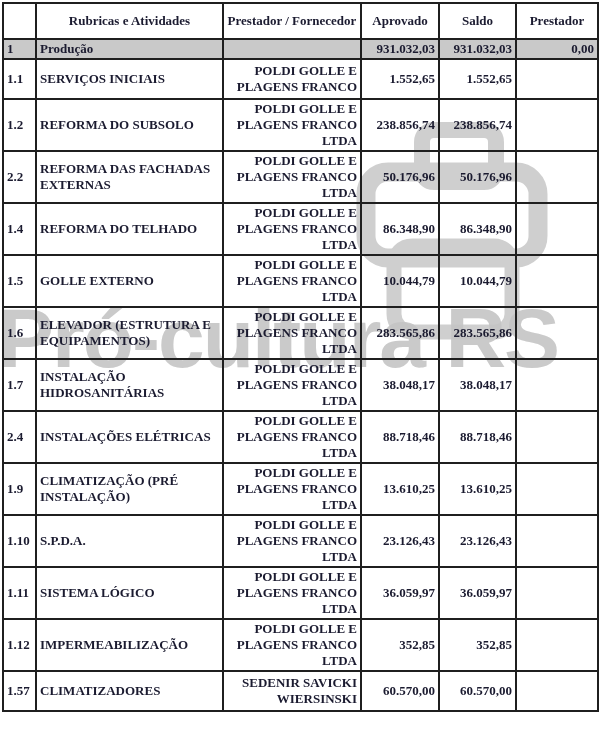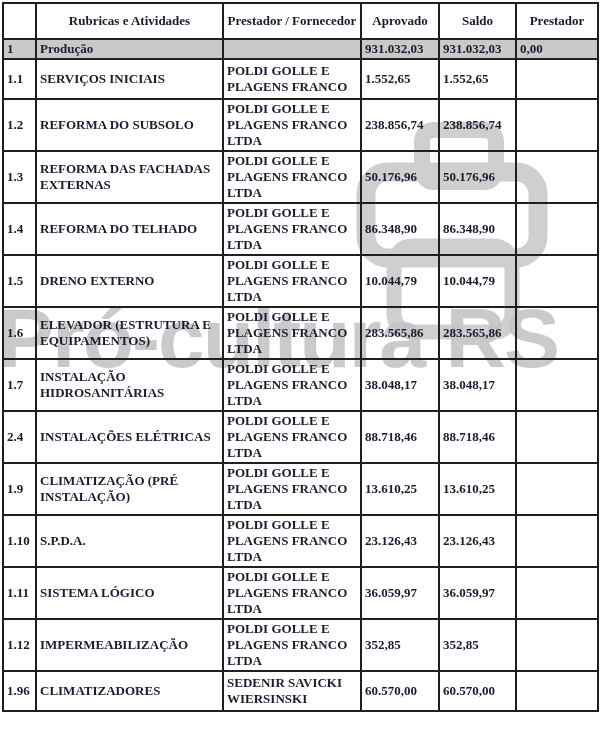--- a/index.html
+++ b/index.html
@@ -67,22 +67,22 @@
   .budget th {
     text-align: center;
     vertical-align: middle;
     height: 32px;
     margin-top: 17px;
   }
   .budget td {
     vertical-align: middle;
   }
   .c-num  { padding-left: 2px; padding-right: 1px; }
-  .c-pre  { padding-top: 2px; padding-bottom: 2px; }
-  .money  { text-align: left; }
+  .c-pre  { padding-top: 2px; padding-bottom: 2px; text-align: right; }
+  .money  { text-align: right; }
   tr.section-row td {
     background: #c9c9c9;
     height: 16px;
   }
   tr.body-row td { height: 36px; }
 </style>
 </head>
 <body>
 
 <div class="page">
@@ -137,38 +137,38 @@
   </tr>
         <tr class="body-row">
     <td class="c-num">1.2</td>
     <td class="c-rub">REFORMA DO SUBSOLO</td>
     <td class="c-pre">POLDI GOLLE E PLAGENS FRANCO LTDA</td>
     <td class="c-apr money">238.856,74</td>
     <td class="c-sal money">238.856,74</td>
     <td class="c-exe money"></td>
   </tr>
         <tr class="body-row">
-    <td class="c-num">1.3</td>
+    <td class="c-num">2.2</td>
     <td class="c-rub">REFORMA DAS FACHADAS EXTERNAS</td>
     <td class="c-pre">POLDI GOLLE E PLAGENS FRANCO LTDA</td>
     <td class="c-apr money">50.176,96</td>
     <td class="c-sal money">50.176,96</td>
     <td class="c-exe money"></td>
   </tr>
         <tr class="body-row">
     <td class="c-num">1.4</td>
     <td class="c-rub">REFORMA DO TELHADO</td>
     <td class="c-pre">POLDI GOLLE E PLAGENS FRANCO LTDA</td>
     <td class="c-apr money">86.348,90</td>
     <td class="c-sal money">86.348,90</td>
     <td class="c-exe money"></td>
   </tr>
         <tr class="body-row">
     <td class="c-num">1.5</td>
-    <td class="c-rub">DRENO EXTERNO</td>
+    <td class="c-rub">GOLLE EXTERNO</td>
     <td class="c-pre">POLDI GOLLE E PLAGENS FRANCO LTDA</td>
     <td class="c-apr money">10.044,79</td>
     <td class="c-sal money">10.044,79</td>
     <td class="c-exe money"></td>
   </tr>
         <tr class="body-row">
     <td class="c-num">1.6</td>
     <td class="c-rub">ELEVADOR (ESTRUTURA E EQUIPAMENTOS)</td>
     <td class="c-pre">POLDI GOLLE E PLAGENS FRANCO LTDA</td>
     <td class="c-apr money">283.565,86</td>
@@ -217,21 +217,21 @@
   </tr>
         <tr class="body-row">
     <td class="c-num">1.12</td>
     <td class="c-rub">IMPERMEABILIZAÇÃO</td>
     <td class="c-pre">POLDI GOLLE E PLAGENS FRANCO LTDA</td>
     <td class="c-apr money">352,85</td>
     <td class="c-sal money">352,85</td>
     <td class="c-exe money"></td>
   </tr>
         <tr class="body-row">
-    <td class="c-num">1.96</td>
+    <td class="c-num">1.57</td>
     <td class="c-rub">CLIMATIZADORES</td>
     <td class="c-pre">SEDENIR SAVICKI WIERSINSKI</td>
     <td class="c-apr money">60.570,00</td>
     <td class="c-sal money">60.570,00</td>
     <td class="c-exe money"></td>
   </tr>
       </tbody>
   </table>
 
 </div>

